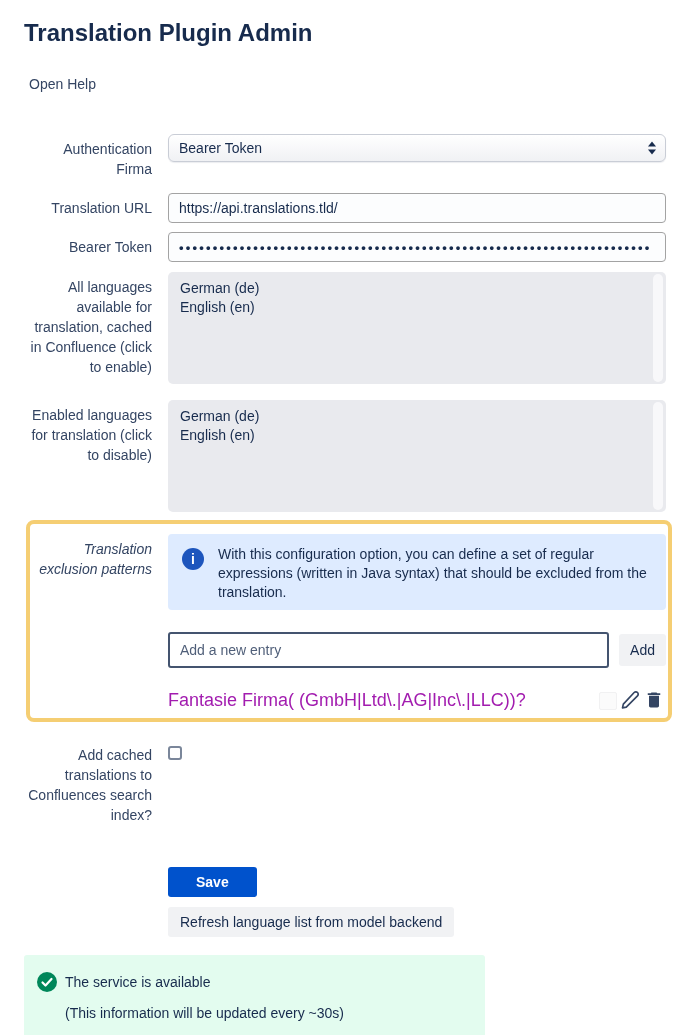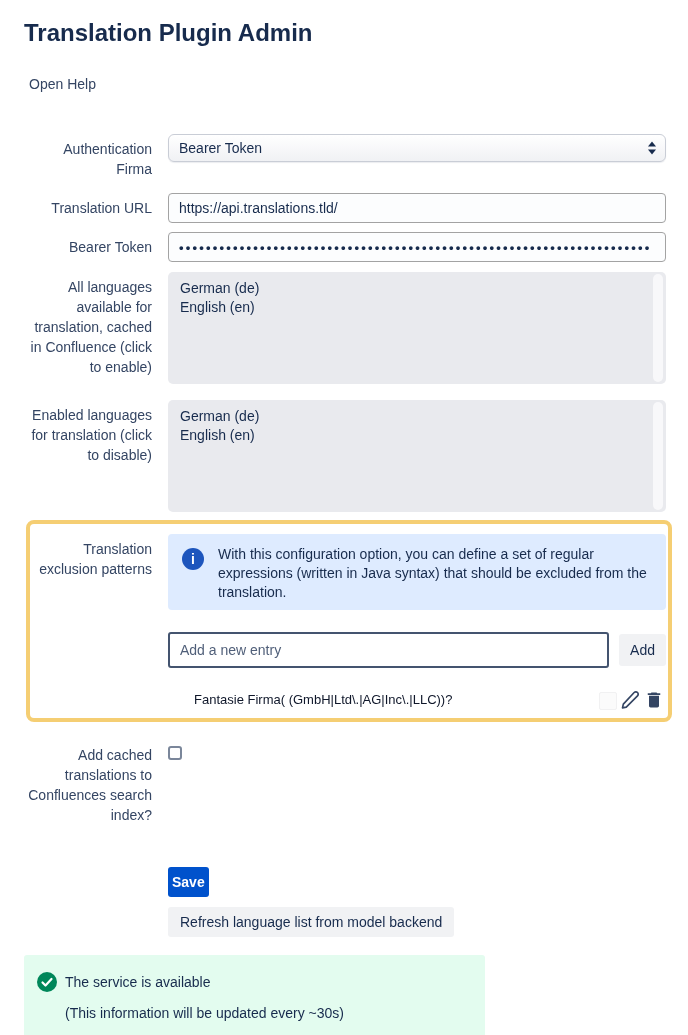--- a/index.html
+++ b/index.html
@@ -45,49 +45,49 @@
   
   .multiselect { position:relative; height:112px; background:#E9EAEE; border-radius:5px;
                  padding:7px 26px 7px 12px; font-size:14px; line-height:19px; overflow:hidden; }
   .ms-option { color:#172B4D; cursor:pointer; }
   .ms-scrollbar { position:absolute; top:2px; bottom:2px; right:3px; width:10px;
                   background:#F8F8FA; border-radius:5px; }
 
   
   .highlight { border:4px solid #F5CE73; border-radius:8px; margin:0 -6px 18px 2px;
                padding:10px 2px 8px 0; background:#ffffff; }
-  .highlight .lbl { flex:0 0 122px; width:122px; }
+  .highlight .lbl { flex:0 0 122px; width:122px;font-style:italic; }
 
   .info-panel { display:flex; gap:14px; background:#DEEBFF; border-radius:4px; padding:8px 16px 8px 14px; }
   .info-icon { flex:0 0 22px; width:22px; height:22px; border-radius:50%; background:#1D55BD;
                color:#ffffff; font-size:14px; font-weight:bold; display:flex; align-items:center;
                justify-content:center; margin-top:6px; font-style:normal; }
   .info-text { font-size:14px; line-height:19px; color:#172B4D; padding-top:3px; }
 
   .add-row { display:flex; align-items:center; margin-top:22px; }
   .add-input { flex:1; height:30px; border:2px solid #44546F; border-radius:3px; background:#ffffff;
                padding:16px 10px; font-family:"Liberation Sans",sans-serif; font-size:14px; color:#172B4D; outline:none; }
   .add-input::placeholder { color:#505F79; opacity:1; }
   .add-btn { margin-left:10px; height:32px; padding:0 11px; border:none; border-radius:3px;
              background:#F1F2F4; color:#172B4D; font-family:"Liberation Sans",sans-serif;
              font-size:14px; cursor:pointer; }
 
   .entry-row { display:flex; align-items:flex-end; margin-top:22px; }
-  .entry-text { flex:1; font-size:13px; line-height:20px; color:#0f172a; align-self:flex-start;margin-left:26px; }
+  .entry-text { flex:1; font-size:18px; line-height:20px; color:#a21caf; align-self:flex-start; }
   .ghost-box { width:18px; height:18px; background:#FBFBFB; border:1px solid #F1F1F2;
                border-radius:2px; margin-right:1px; }
   .icon-btn { background:none; border:none; padding:0 2px; cursor:pointer; line-height:0; }
 
   
   .checkbox { width:14px; height:14px; border:2px solid #7A869A; border-radius:3px;
               background:#ffffff; margin-top:6px; cursor:pointer; }
 
   
   .btn-row { margin-left:144px; }
-  .save-btn { height:30px; padding:0 4px; border:none; border-radius:3px; background:#0052CC;
+  .save-btn { height:30px; padding:0 28px; border:none; border-radius:3px; background:#0052CC;
               color:#ffffff; font-family:"Liberation Sans",sans-serif; font-size:14px;
               font-weight:bold; cursor:pointer; }
   .refresh-btn { margin-top:10px; height:30px; padding:0 12px; border:none; border-radius:3px;
                  background:#F1F2F4; color:#172B4D; font-family:"Liberation Sans",sans-serif;
                  font-size:14px; cursor:pointer; }
 
   
   .status-panel { margin-top:18px; width:461px; background:#E3FCEF; border-radius:3px;
                   padding:17px 20px 16px 13px; display:flex; gap:8px; }
   .status-icon { flex:0 0 20px; width:20px; height:20px; margin-top:0; }

